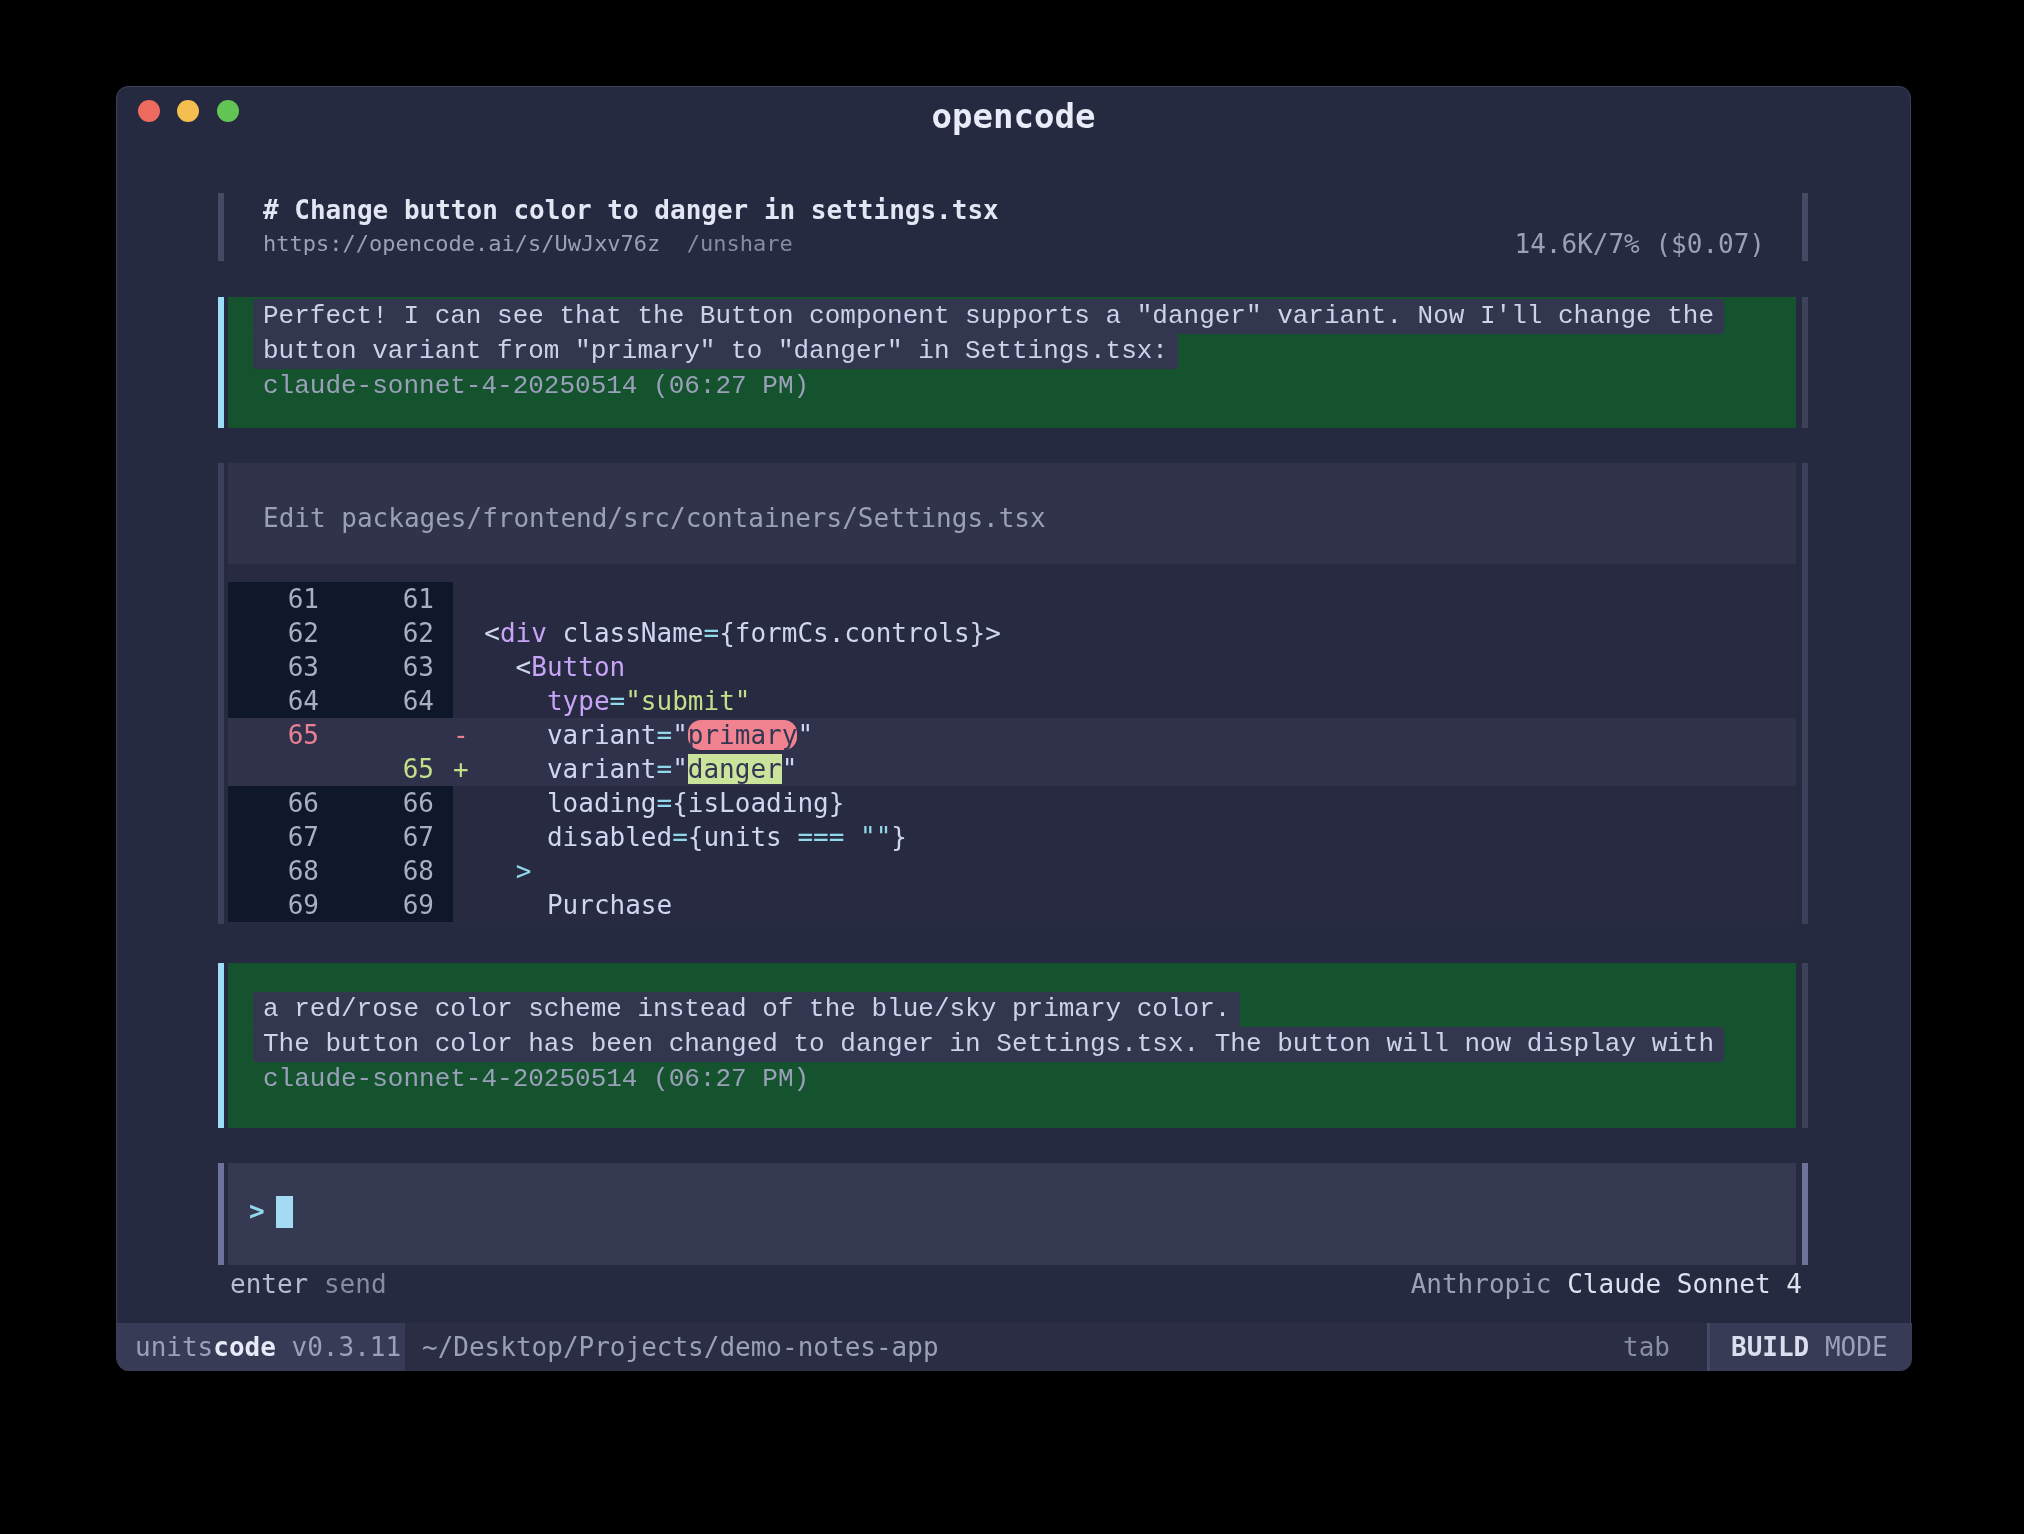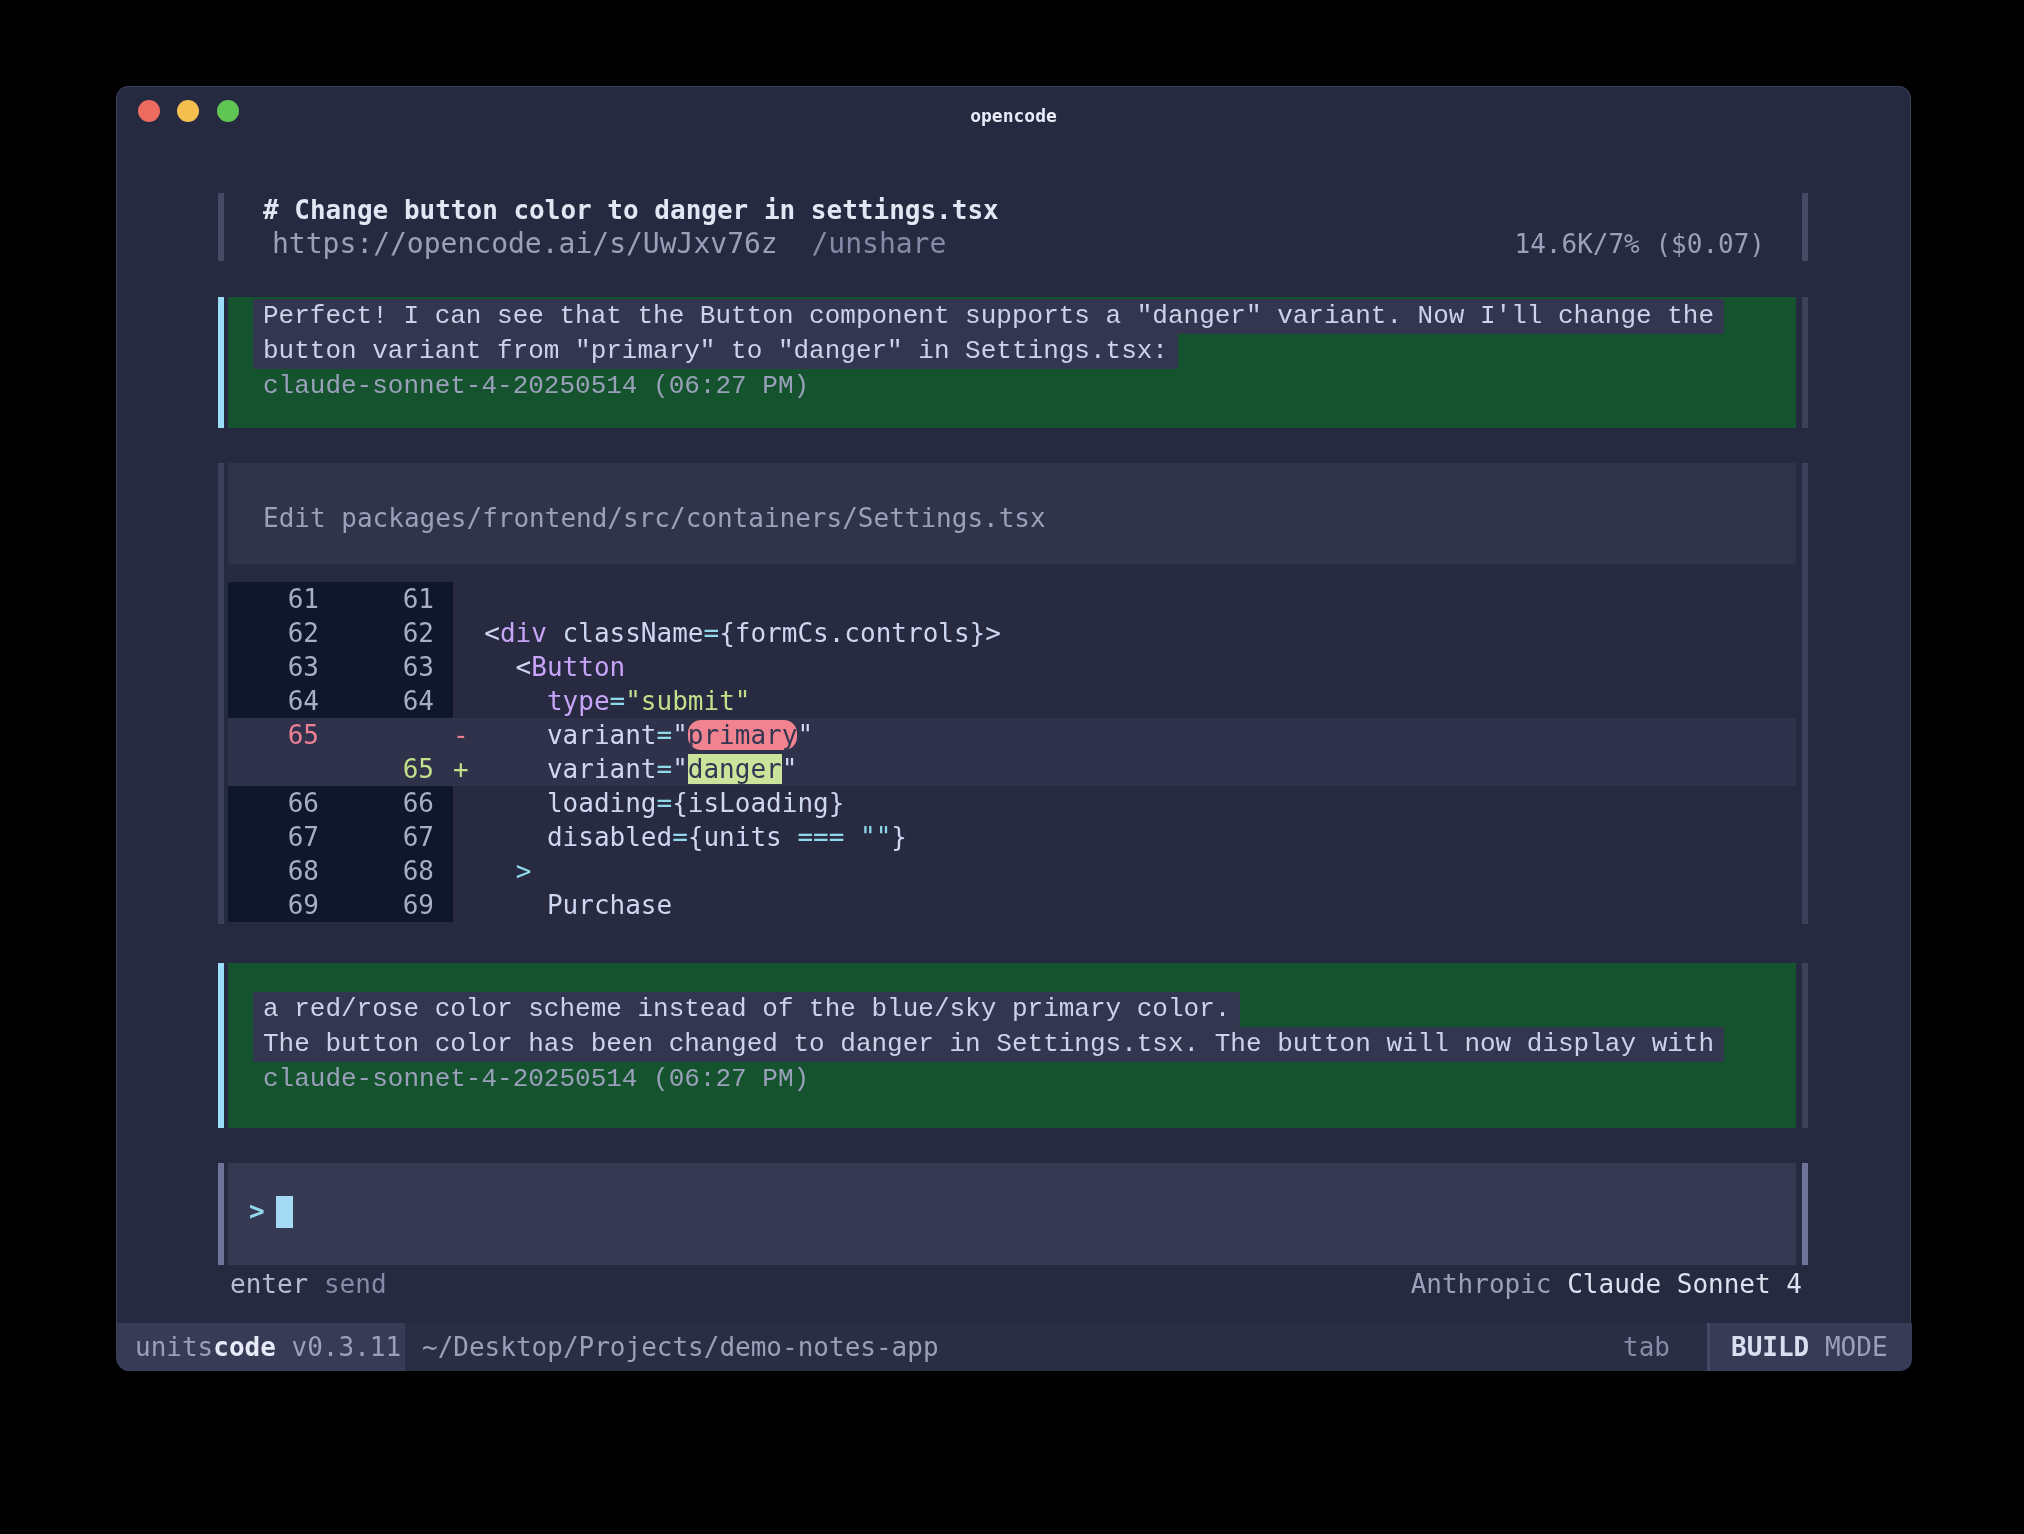--- a/index.html
+++ b/index.html
@@ -8,33 +8,33 @@
   .window { position:absolute; left:116px; top:86px; width:1795px; height:1284px;
             background:#262a40; border:1px solid #3c4059; border-radius:12px; }
 
   
   .titlebar { position:absolute; top:0; left:0; width:100%; height:56px; }
   .tl { position:absolute; top:13px; width:22px; height:22px; border-radius:50%; }
   .tl.red    { left:21px;  background:#ec6a5e; }
   .tl.yellow { left:60px;  background:#f4bf4f; }
   .tl.green  { left:100px; background:#61c554; }
   .win-title { position:absolute; top:12px; left:0; width:100%; text-align:center;
-               color:#e9ecf8; font-size:18px; line-height:34px; font-weight:bold; }
+               color:#e9ecf8; font-size:34px; line-height:34px; font-weight:bold; }
 
   
   .vbar { position:absolute; width:6px; }
   .block-bg { position:absolute; left:111px; width:1568px; }
 
   
   .hdr-l, .hdr-r { background:#464a64; top:106px; height:68px; }
   .hdr-l { left:101px; } .hdr-r { left:1685px; }
   .hdr-title { position:absolute; top:106px; left:146px; height:34px; line-height:34px;
                font-size:26px; font-weight:bold; color:#e3e7f4; white-space:pre; }
   .hdr-url-row { position:absolute; top:140px; left:146px; height:34px; line-height:34px;
-                 font-size:28px; color:#9aa0ba; white-space:pre;margin-left:9px; }
+                 font-size:22px; color:#9aa0ba; white-space:pre; }
   .hdr-unshare { color:#858aa6; }
   .hdr-stats { position:absolute; top:140px; right:145px; height:34px; line-height:34px;
                font-size:26px; color:#9aa0ba; white-space:pre; }
 
   
   .msg-bg { background:#14532d;font-family:Liberation Mono, monospace; }
   .msg-border { background:#9bdcf6; left:101px; }
   .msg-right { background:#3e4259; left:1685px; }
   .msg-inner { padding:2px 0 0 25px; }
   .msg-line { height:35px; line-height:35px; font-size:26px; color:#ccd2ea; white-space:pre; }

